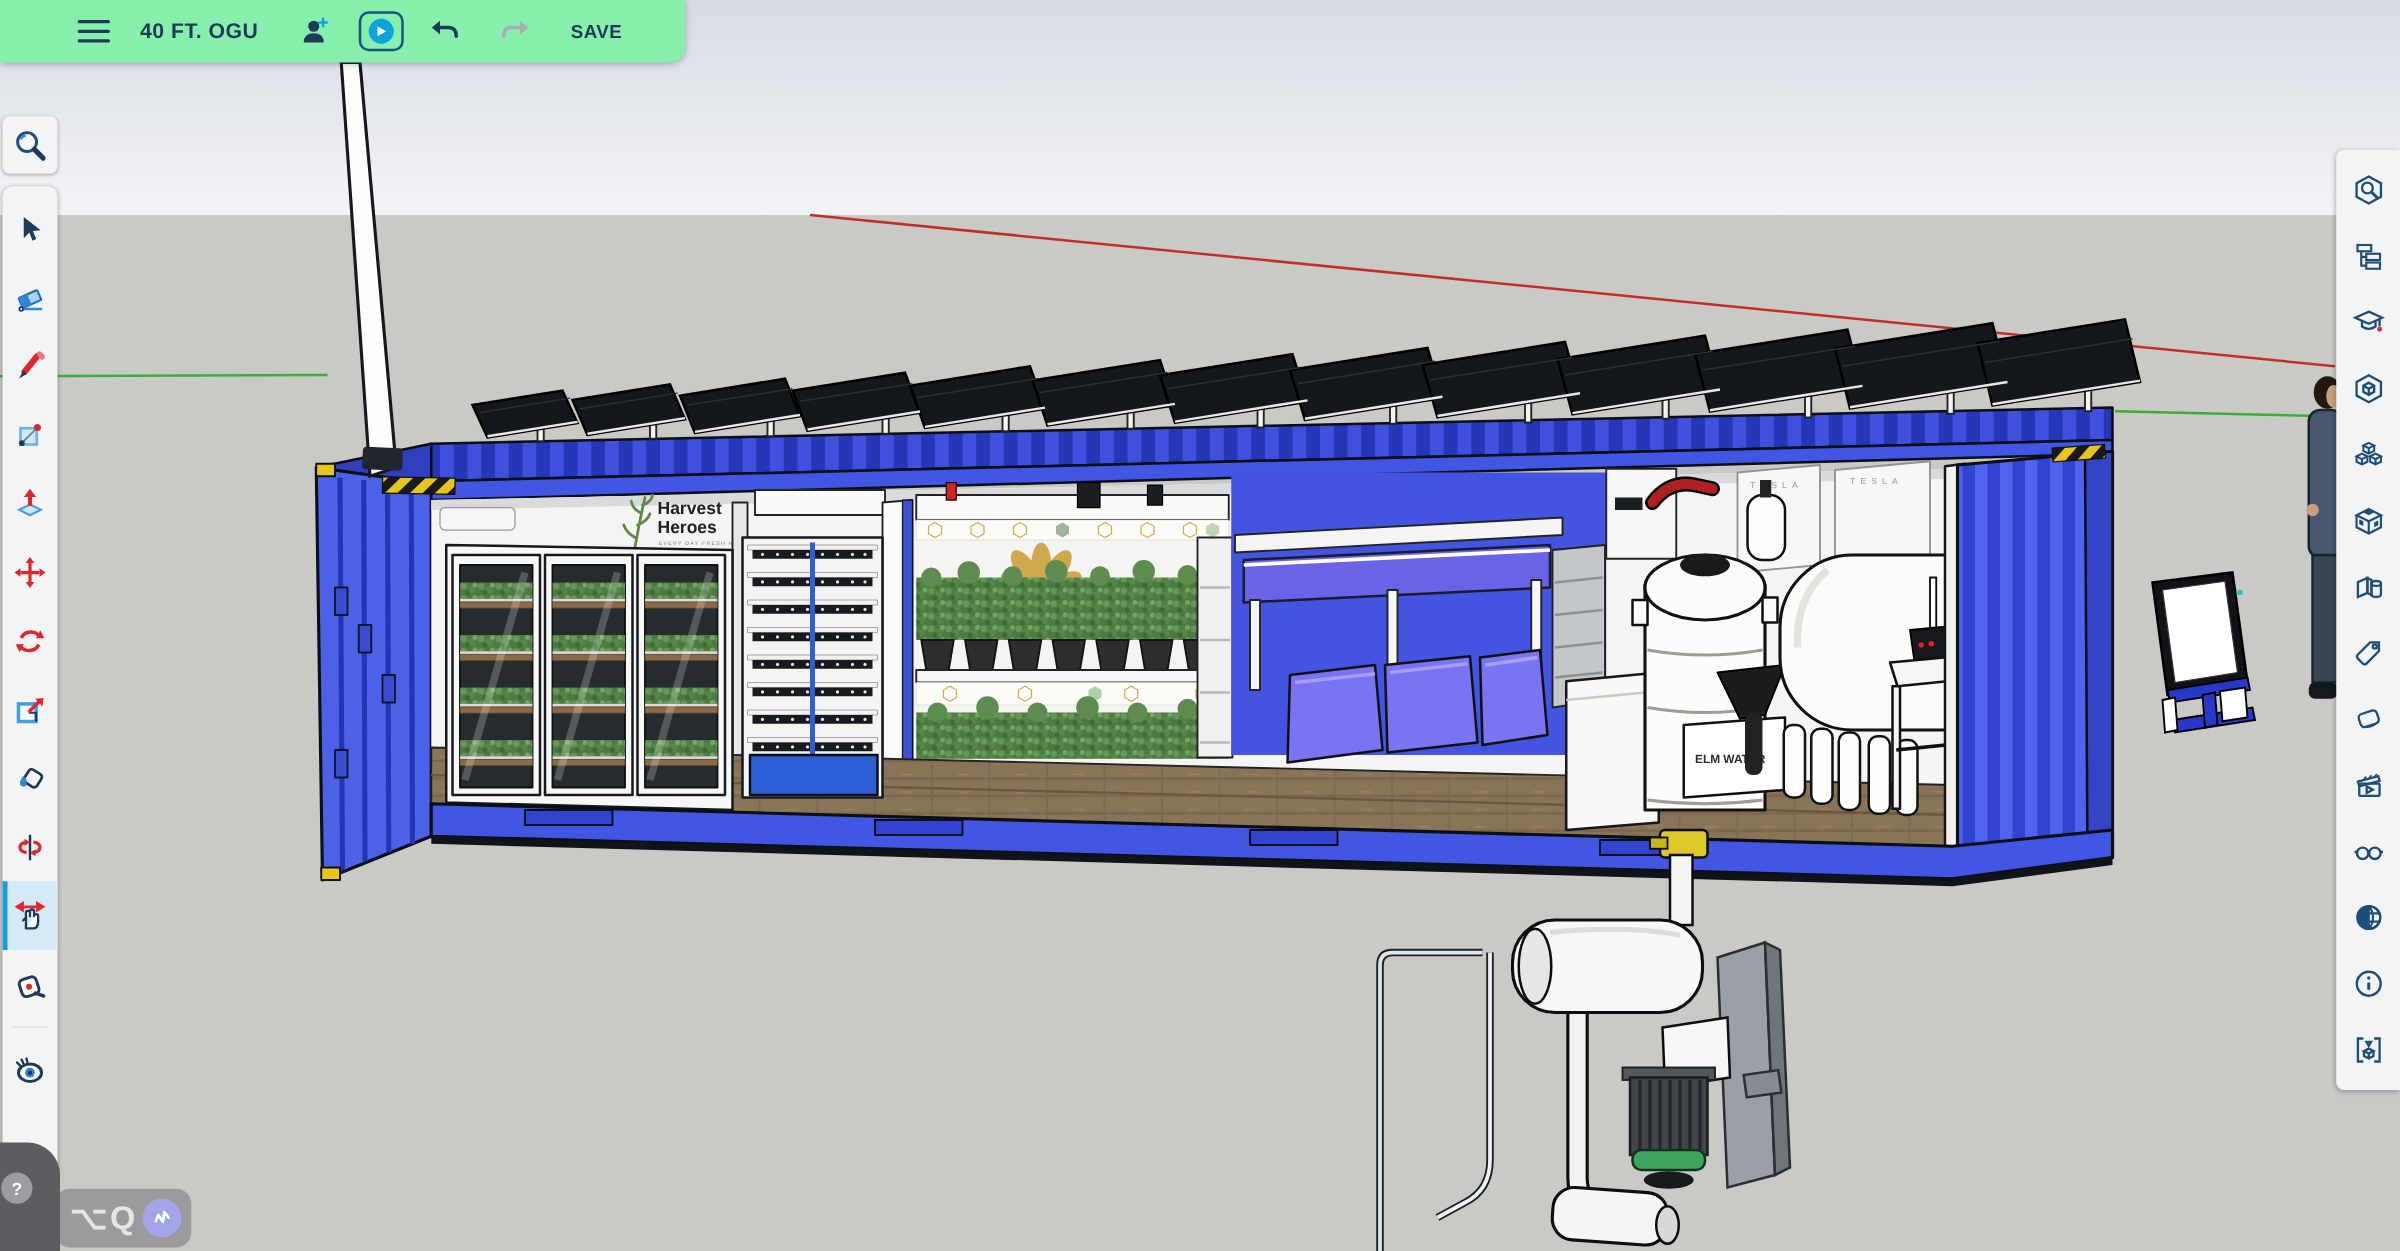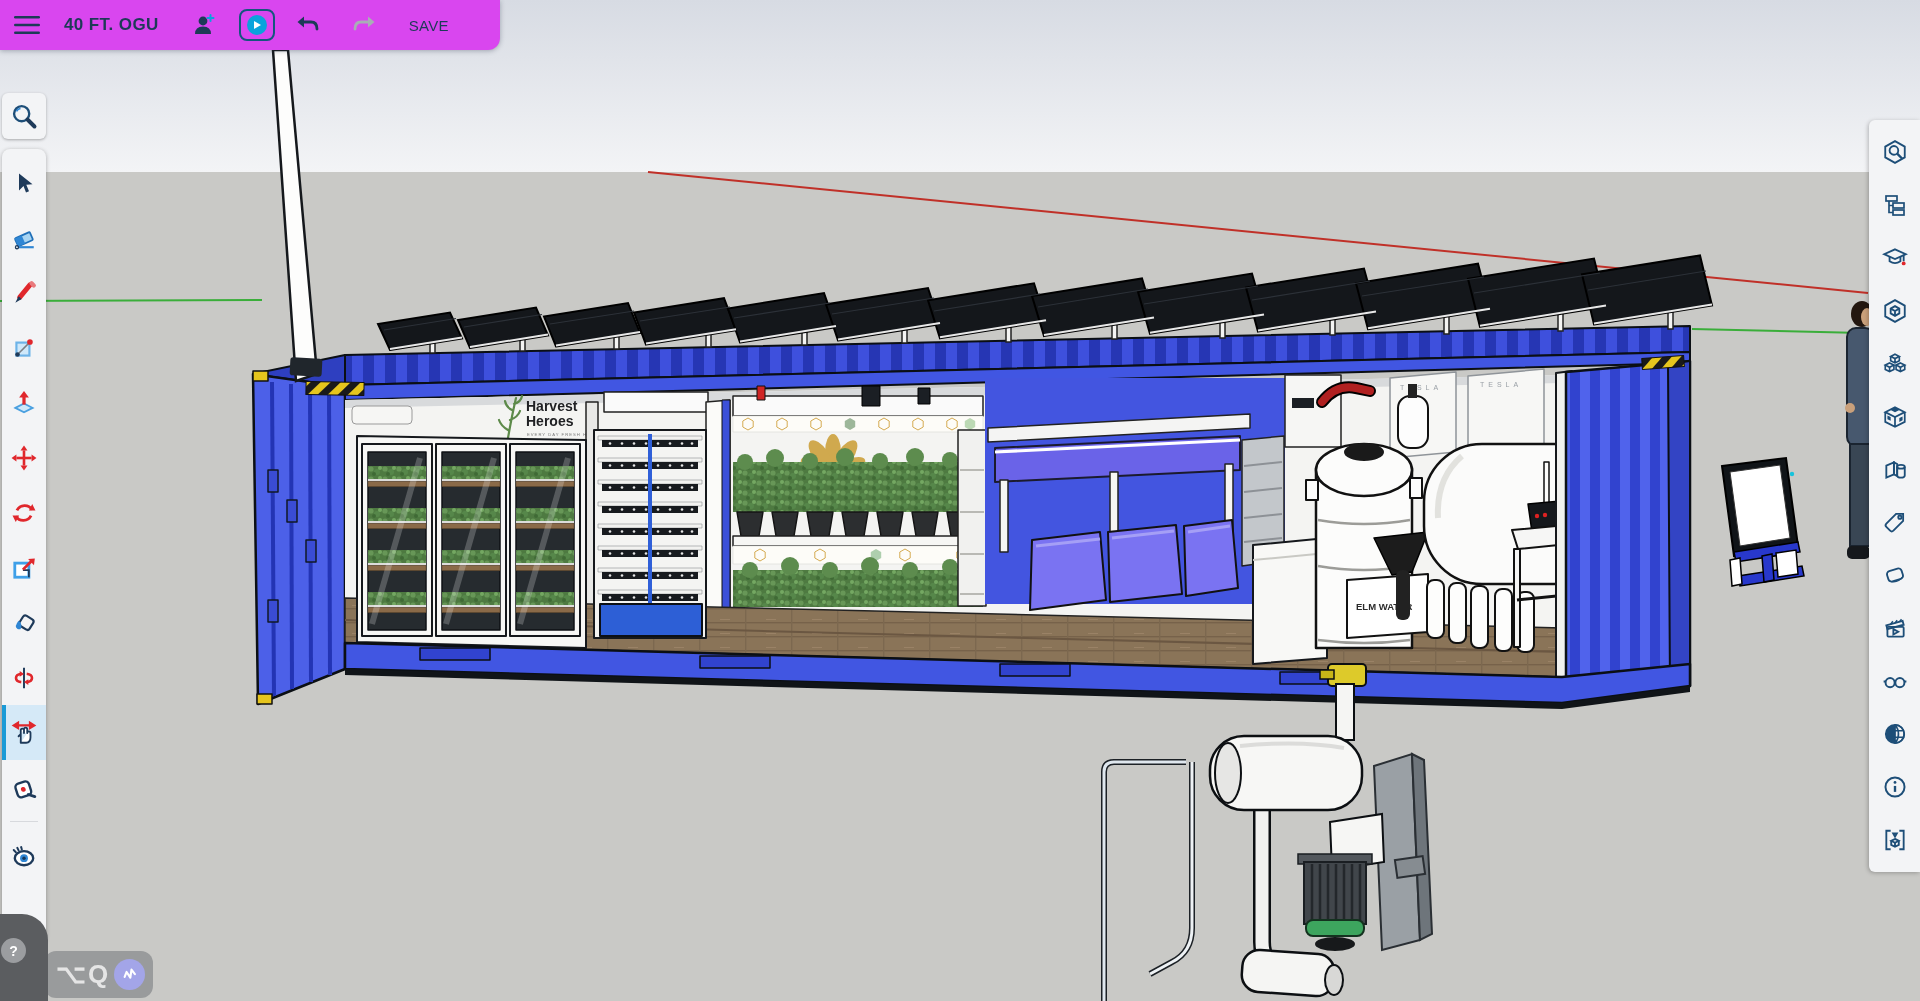--- a/index.html
+++ b/index.html
@@ -1,35 +1,35 @@
 <!DOCTYPE html>
 <html><head>
 <meta charset="utf-8">
 <style>
   html,body{margin:0;padding:0;width:1920px;height:1001px;overflow:hidden;
     font-family:"Liberation Sans",sans-serif;background:#c9c9c6;}
   .stage{position:relative;width:1920px;height:1001px;}
   svg text{user-select:none;}
 
   
-  .topbar{position:absolute;left:0;top:0;width:500px;height:50px;background:#d946ef;
+  .topbar{position:absolute;left:0;top:0;width:500px;height:50px;background:#86efac;
     border-radius:0 0 12px 0;box-shadow:0 1px 5px rgba(40,50,70,.35);
-    display:flex;align-items:center;z-index:20;}
+    display:flex;align-items:center;z-index:20;padding-left:48px;}
   .topbar .menu-btn{margin-left:10px;}
   .tb-btn{background:none;border:none;padding:4px;display:flex;align-items:center;cursor:pointer;}
   .tb-title{margin-left:20px;font-size:17px;font-weight:700;letter-spacing:.4px;color:#1d3a57;}
   .tb-person{margin-left:28px;}
   .tb-play{margin-left:18px;width:36px;height:32px;border:2px solid #14567e;border-radius:8px;
     display:flex;align-items:center;justify-content:center;background:transparent;}
   .play-circle{width:20px;height:20px;border-radius:50%;background:#0aa3dc;display:flex;
     align-items:center;justify-content:center;}
   .play-tri{width:0;height:0;border-left:7px solid #fff;border-top:4.5px solid transparent;
     border-bottom:4.5px solid transparent;margin-left:2px;}
   .tb-undo{margin-left:16px;}.tb-redo{margin-left:22px;}
-  .tb-save{margin-left:22px;font-size:15px;font-weight:400;letter-spacing:.3px;color:#1d3a57;
+  .tb-save{margin-left:22px;font-size:15px;font-weight:700;letter-spacing:.3px;color:#1d3a57;
     background:none;border:none;cursor:pointer;}
 
   
   .search-box{position:absolute;left:2px;top:93px;width:44px;height:46px;background:#f3f4f6;
     border-radius:6px;box-shadow:0 1px 3px rgba(0,0,0,.3);display:flex;align-items:center;
     justify-content:center;z-index:20;}
   .left-panel{position:absolute;left:2px;top:149px;width:44px;height:795px;background:#f3f4f6;
     border-radius:8px;box-shadow:0 1px 4px rgba(0,0,0,.3);z-index:20;display:flex;
     flex-direction:column;align-items:stretch;padding-top:6px;box-sizing:border-box;}
   .tool{position:relative;height:55px;display:flex;align-items:center;justify-content:center;

